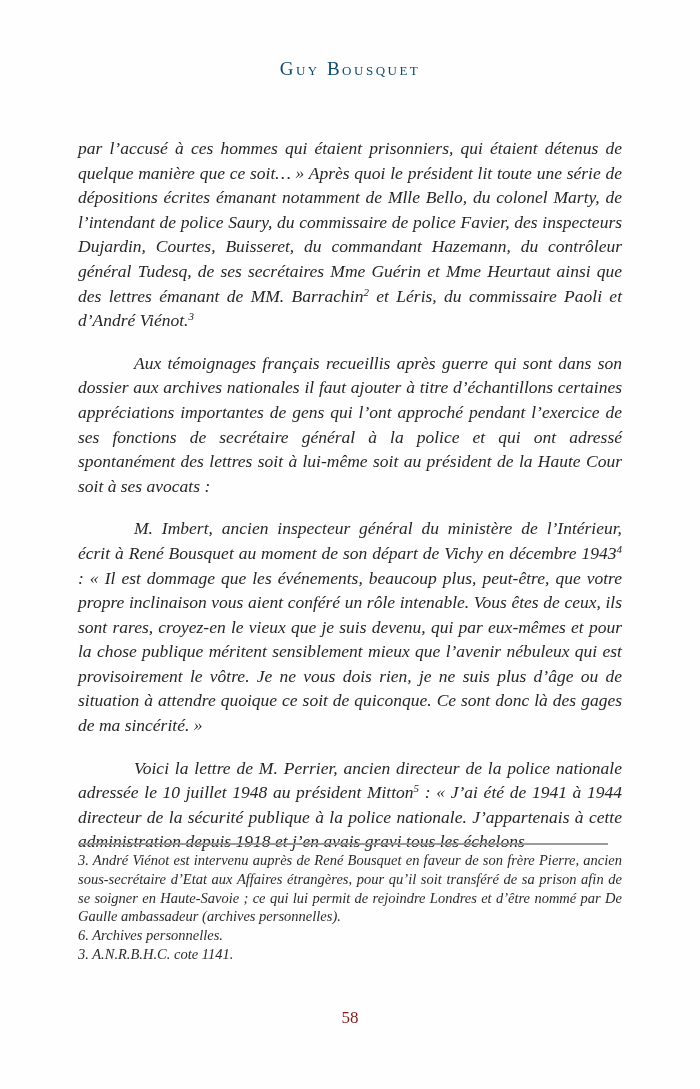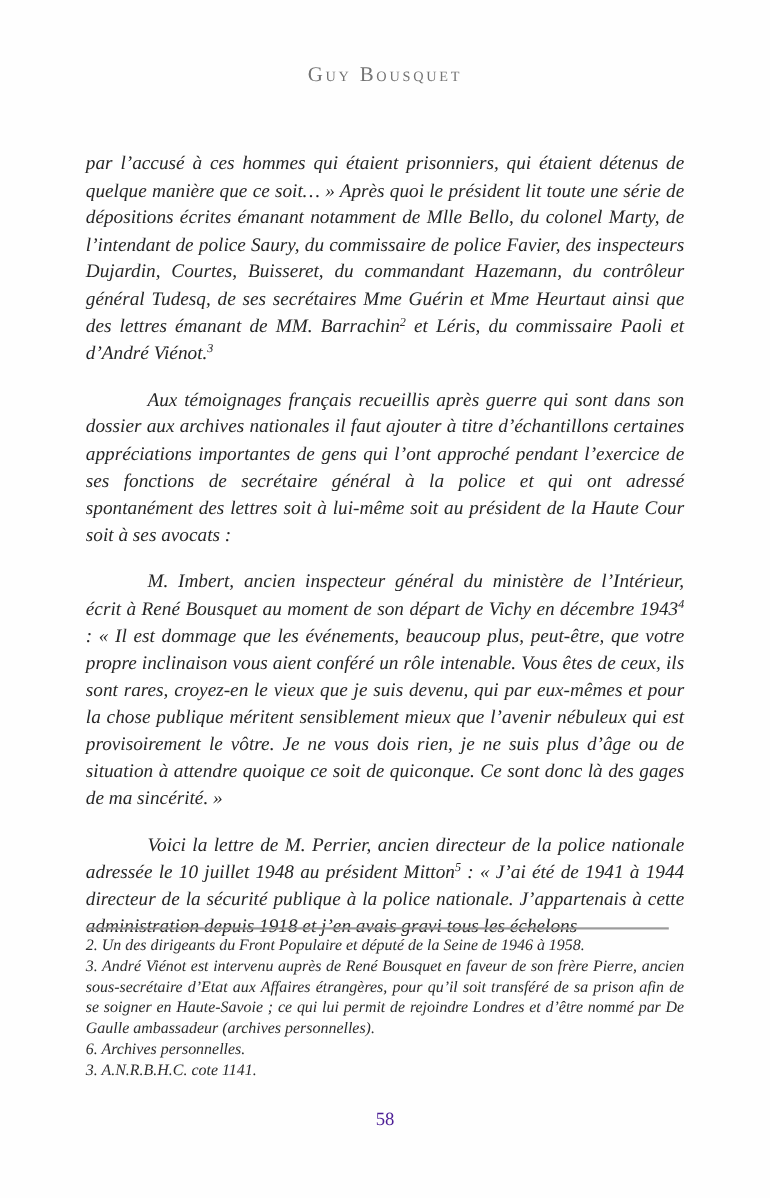--- a/index.html
+++ b/index.html
@@ -18,21 +18,21 @@
   }
   .running-header {
     position: absolute;
     top: 58px;
     left: 0;
     right: 0;
     text-align: center;
     font-variant: small-caps;
     letter-spacing: 2.5px;
     font-size: 19px;
-    color: #737373;
+    color: #0c4a6e;
   }
   .body-paragraphs {
     position: absolute;
     top: 136px;
     left: 78px;
     width: 544px;
     font-size: 17.5px;
     line-height: 24.6px;
     text-align: justify;
   }
@@ -65,39 +65,38 @@
     color: #2b2b2b;
   }
   .footnote { margin: 0; }
   .page-number {
     position: absolute;
     top: 1008px;
     left: 0;
     right: 0;
     text-align: center;
     font-size: 17px;
-    color: #4c1d95;
+    color: #7f1d1d;
   }
 </style>
 </head>
 <body>
 
 <div class="page">
   <div class="running-header">Guy Bousquet</div>
 
   <div class="body-paragraphs">
       <p class="para">par l’accusé à ces hommes qui étaient prisonniers, qui étaient détenus de quelque manière que ce soit… » Après quoi le président lit toute une série de dépositions écrites émanant notamment de Mlle Bello, du colonel Marty, de l’intendant de police Saury, du commissaire de police Favier, des inspecteurs Dujardin, Courtes, Buisseret, du commandant Hazemann, du contrôleur général Tudesq, de ses secrétaires Mme Guérin et Mme Heurtaut ainsi que des lettres émanant de MM. Barrachin<sup class="fn-ref">2</sup> et Léris, du commissaire Paoli et d’André Viénot.<sup class="fn-ref">3</sup></p>
       <p class="para indent">Aux témoignages français recueillis après guerre qui sont dans son dossier aux archives nationales il faut ajouter à titre d’échantillons certaines appréciations importantes de gens qui l’ont approché pendant l’exercice de ses fonctions de secrétaire général à la police et qui ont adressé spontanément des lettres soit à lui-même soit au président de la Haute Cour soit à ses avocats :</p>
       <p class="para indent">M. Imbert, ancien inspecteur général du ministère de l’Intérieur, écrit à René Bousquet au moment de son départ de Vichy en décembre 1943<sup class="fn-ref">4</sup> : « Il est dommage que les événements, beaucoup plus, peut-être, que votre propre inclinaison vous aient conféré un rôle intenable. Vous êtes de ceux, ils sont rares, croyez-en le vieux que je suis devenu, qui par eux-mêmes et pour la chose publique méritent sensiblement mieux que l’avenir nébuleux qui est provisoirement le vôtre. Je ne vous dois rien, je ne suis plus d’âge ou de situation à attendre quoique ce soit de quiconque. Ce sont donc là des gages de ma sincérité. »</p>
       <p class="para indent">Voici la lettre de M. Perrier, ancien directeur de la police nationale adressée le 10 juillet 1948 au président Mitton<sup class="fn-ref">5</sup> : « J’ai été de 1941 à 1944 directeur de la sécurité publique à la police nationale. J’appartenais à cette administration depuis 1918 et j’en avais gravi tous les échelons</p>
     </div>
 
   <div class="footnote-rule"></div>
 
   <div class="footnotes">
-      <p class="footnote">2. Un des dirigeants du Front Populaire et député de la Seine de 1946 à 1958.</p>
       <p class="footnote">3. André Viénot est intervenu auprès de René Bousquet en faveur de son frère Pierre, ancien sous-secrétaire d’Etat aux Affaires étrangères, pour qu’il soit transféré de sa prison afin de se soigner en Haute-Savoie ; ce qui lui permit de rejoindre Londres et d’être nommé par De Gaulle ambassadeur (archives personnelles).</p>
       <p class="footnote">6. Archives personnelles.</p>
       <p class="footnote">3. A.N.R.B.H.C. cote 1141.</p>
     </div>
 
   <div class="page-number">58</div>
 </div>
 
 </body></html>

